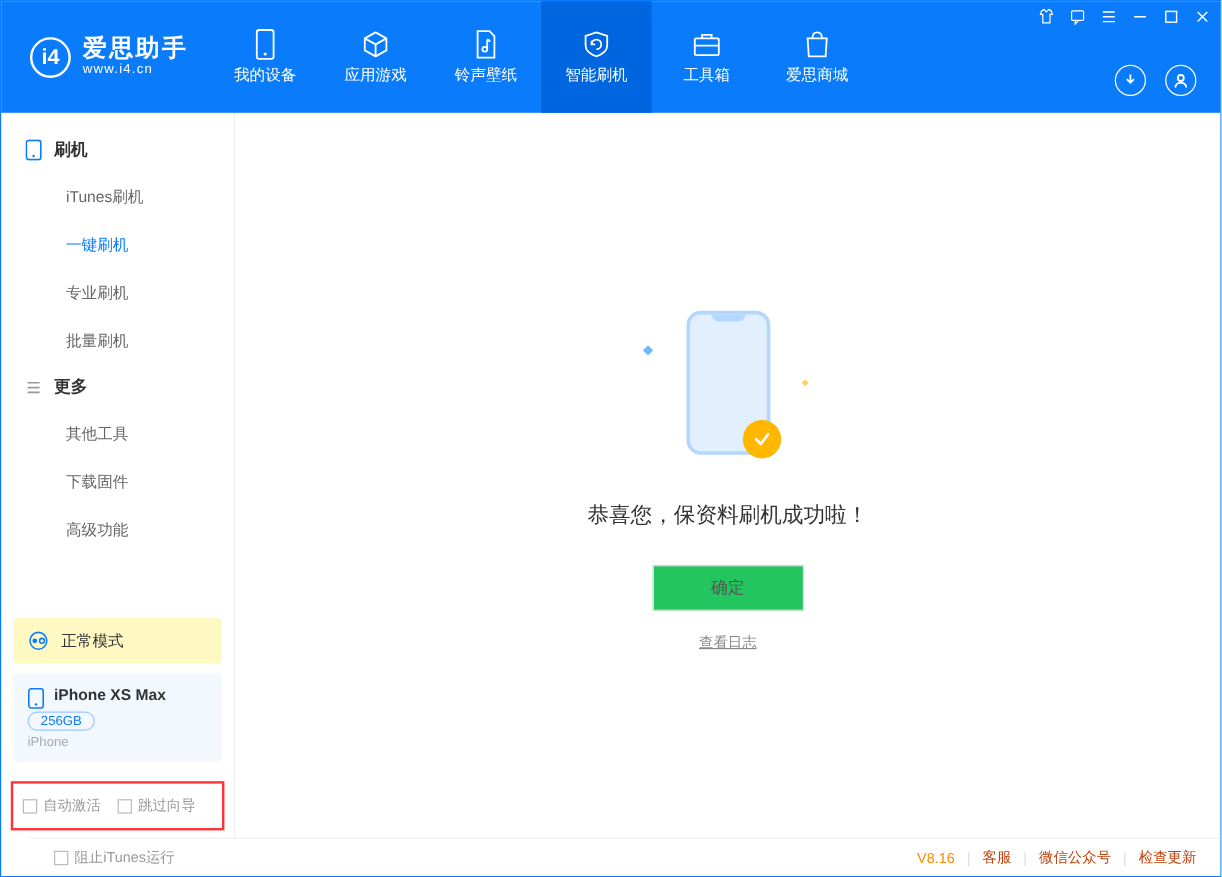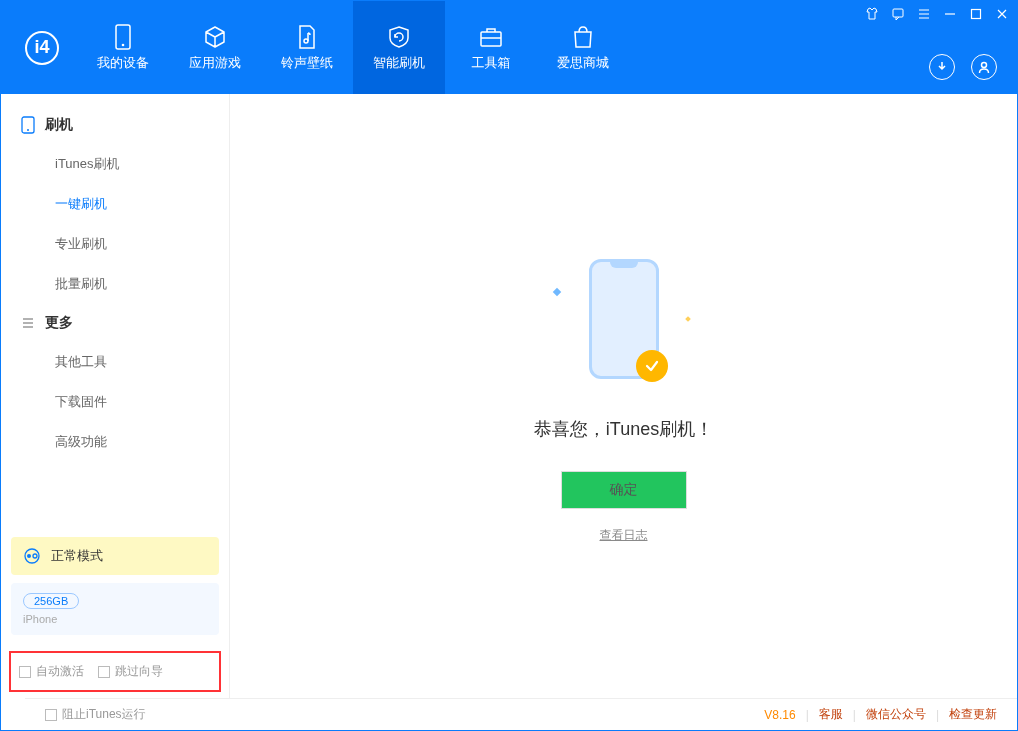--- a/index.html
+++ b/index.html
@@ -17,21 +17,21 @@
 .tab { width: 92px; display: flex; flex-direction: column; align-items: center; justify-content: center; gap: 4px; cursor: pointer; font-size: 13px; }
 .tab.active { background: #0066e0; }
 .tab-icon { width: 26px; height: 26px; display: flex; align-items: center; justify-content: center; }
 .win-controls { position: absolute; right: 8px; top: 6px; display: flex; gap: 12px; align-items: center; }
 .wc { width: 14px; height: 14px; cursor: pointer; display: flex; align-items: center; justify-content: center; color: #fff; }
 .header-right-icons { position: absolute; right: 20px; bottom: 14px; display: flex; gap: 16px; }
 .hr-icon { width: 26px; height: 26px; border: 1.5px solid #fff; border-radius: 50%; display: flex; align-items: center; justify-content: center; cursor: pointer; }
 
 
 .body { flex: 1; display: flex; min-height: 0; }
-.sidebar { width: 229px; border-right: 1px solid #eee; display: flex; flex-direction: column; }
+.sidebar { width: 195px; border-right: 1px solid #eee; display: flex; flex-direction: column; }
 .sb-scroll { flex: 1; overflow: auto; padding-top: 12px; }
 .sb-group-hdr { display: flex; align-items: center; gap: 10px; padding: 10px 20px; font-size: 14px; color: #333; font-weight: 600; }
 .sb-item { padding: 11px 20px 11px 54px; font-size: 13px; color: #666; cursor: pointer; }
 .sb-item.active { color: #0a7cfb; }
 .sb-bottom { padding: 10px; }
 .sb-card { background: #fef9c3; border-radius: 4px; padding: 10px 12px; margin-bottom: 8px; display: flex; align-items: center; gap: 10px; font-size: 13px; color: #333; }
 .sb-device { background: #f3f8ff; border-radius: 4px; padding: 10px 12px; }
 .dev-name { font-size: 13px; color: #333; font-weight: 600; margin-bottom: 6px; }
 .dev-cap { display: inline-block; font-size: 11px; color: #0a7cfb; border: 1px solid #9bc8ff; border-radius: 10px; padding: 1px 10px; margin-bottom: 4px; }
 .dev-type { font-size: 11px; color: #aaa; }
@@ -62,20 +62,24 @@
 .version { color: #ff8a00; }
 </style>
 </head>
 <body>
 
 <div class="window">
 
   <div class="header">
     <div class="logo-area">
       <div class="logo-circle">i4</div>
+      <div class="logo-text">
+        <div class="logo-title">爱思助手</div>
+        <div class="logo-sub">www.i4.cn</div>
+      </div>
     </div>
     <div class="tabs">
       <div class="tab">
         <div class="tab-icon">
             <svg width="20" height="26" viewBox="0 0 20 26">
               <rect x="3" y="1" width="14" height="24" rx="2" fill="none" stroke="#fff" stroke-width="1.5"></rect>
               <circle cx="10" cy="21" r="1.3" fill="#fff"></circle>
             </svg>
           </div>
         <span>我的设备</span>
@@ -201,20 +205,27 @@
       <div class="sb-bottom">
         <div class="sb-card">
           <svg width="18" height="18" viewBox="0 0 18 18">
               <circle cx="9" cy="9" r="7" fill="none" stroke="#0a7cfb" stroke-width="1.3"></circle>
               <circle cx="6" cy="9" r="2" fill="#0a7cfb"></circle>
               <circle cx="12" cy="9" r="2" fill="none" stroke="#0a7cfb" stroke-width="1.3"></circle>
             </svg>
           <span>正常模式</span>
         </div>
         <div class="sb-device">
+          <div class="dev-row">
+            <svg width="14" height="18" viewBox="0 0 14 18">
+                <rect x="1" y="1" width="12" height="16" rx="2" fill="none" stroke="#0a7cfb" stroke-width="1.3"></rect>
+                <circle cx="7" cy="14" r="1" fill="#0a7cfb"></circle>
+              </svg>
+            <div class="dev-name">iPhone XS Max</div>
+          </div>
           <div class="dev-cap">256GB</div>
           <div class="dev-type">iPhone</div>
         </div>
       </div>
       <div class="sb-options">
         <div class="cb-wrap">
           <div class="cb"></div>
           <span>自动激活</span>
         </div>
         <div class="cb-wrap">
@@ -230,21 +241,21 @@
         <div class="sparkle sp2"></div>
         <div class="phone">
           <div class="phone-notch"></div>
           <div class="phone-check">
             <svg width="16" height="16" viewBox="0 0 16 16">
                 <path d="M3 8 L7 12 L13 4" fill="none" stroke="#fff" stroke-width="2.2" stroke-linecap="round" stroke-linejoin="round"></path>
               </svg>
           </div>
         </div>
       </div>
-      <div class="success-msg">恭喜您，iTunes刷机！</div>
+      <div class="success-msg">恭喜您，保资料刷机成功啦！</div>
       <button class="ok-btn">确定</button>
       <a class="log-link">查看日志</a>
     </div>
   </div>
 
   <div class="footer">
     <div class="footer-left">
       <div class="cb-wrap">
         <div class="cb"></div>
         <span>阻止iTunes运行</span>

